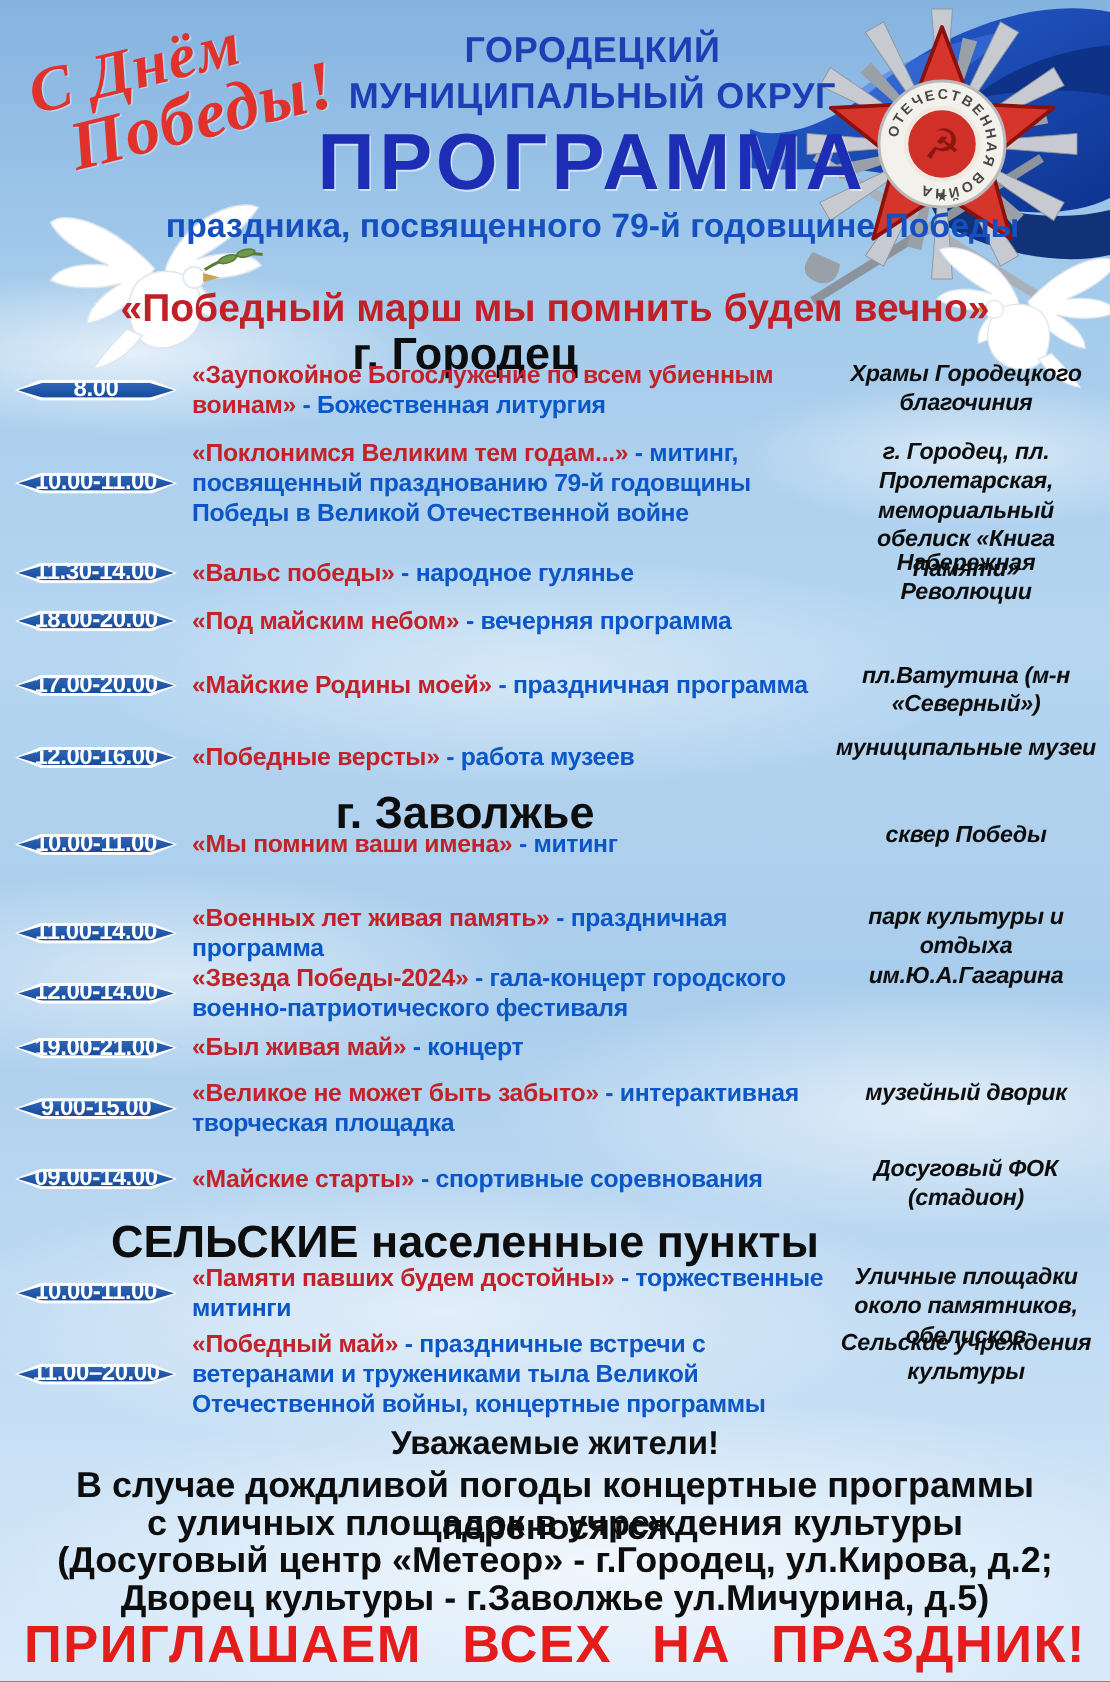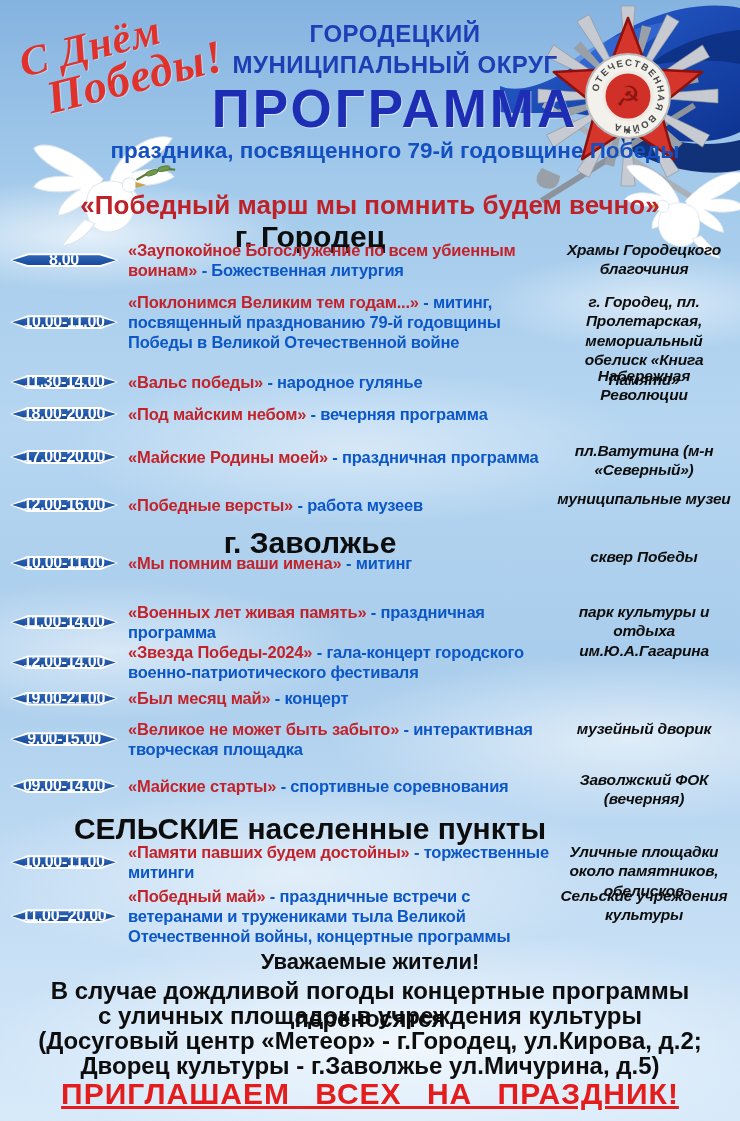--- a/index.html
+++ b/index.html
@@ -56,21 +56,21 @@
   .etitle{ color:#c2232a;}
   .edesc{ color:#0b57c8;}
   .locwrap{ display:flex; align-items:flex-start; justify-content:center; padding:0 4px;}
   .loc{ font-size:15.5px; font-weight:700; font-style:italic; color:#0d0d0d;
         text-align:center; line-height:1.25; letter-spacing:-.2px;}
   
   .fline{ position:absolute; left:0; width:740px; text-align:center; z-index:3;
           font-weight:700; color:#0d0d0d;}
   .ftitle{ font-size:22px;}
   .fnote{ font-size:24px;}
-  .invite{ font-size:30px; font-weight:700; color:#e41c1c; letter-spacing:1px; word-spacing:16px;text-decoration:underline;}
+  .invite{ font-size:35px; font-weight:700; color:#e41c1c; letter-spacing:1px; word-spacing:16px;}
 </style>
 </head>
 <body>
 
 <div class="poster">
 
   <svg class="flagmedal" viewBox="0 0 240 210">
     <defs>
       <linearGradient id="fgrad" x1="0" y1="0" x2="1" y2="1">
         <stop offset="0" stop-color="#2a62d6"></stop>
@@ -285,21 +285,21 @@
             </div>
           </div>
         <div class="etext"><span class="etitle">«Звезда Победы-2024»</span> <span class="edesc">- гала-концерт городского военно-патриотического фестиваля</span></div>
       </div>
       <div class="entry">
         <div class="badge-outer">
             <div class="badge-inner">
               <span>19.00-21.00</span>
             </div>
           </div>
-        <div class="etext"><span class="etitle">«Был месяц май»</span> <span class="edesc">- концерт</span></div>
+        <div class="etext"><span class="etitle">«Был живая май»</span> <span class="edesc">- концерт</span></div>
       </div>
     </div>
     <div class="locwrap">
         <div class="loc">парк культуры и отдыха им.Ю.А.Гагарина</div>
       </div>
   </div>
 
   <div class="block" style="top:719px">
     <div class="entries">
       <div class="entry">
@@ -321,21 +321,21 @@
       <div class="entry">
         <div class="badge-outer">
             <div class="badge-inner">
               <span>09.00-14.00</span>
             </div>
           </div>
         <div class="etext"><span class="etitle">«Майские старты»</span> <span class="edesc">- спортивные соревнования</span></div>
       </div>
     </div>
     <div class="locwrap">
-        <div class="loc">Заволжский ФОК (вечерняя)</div>
+        <div class="loc">Досуговый ФОК (стадион)</div>
       </div>
   </div>
 
   <div class="block" style="top:842px">
     <div class="entries">
       <div class="entry">
         <div class="badge-outer">
             <div class="badge-inner">
               <span>10.00-11.00</span>
             </div>

